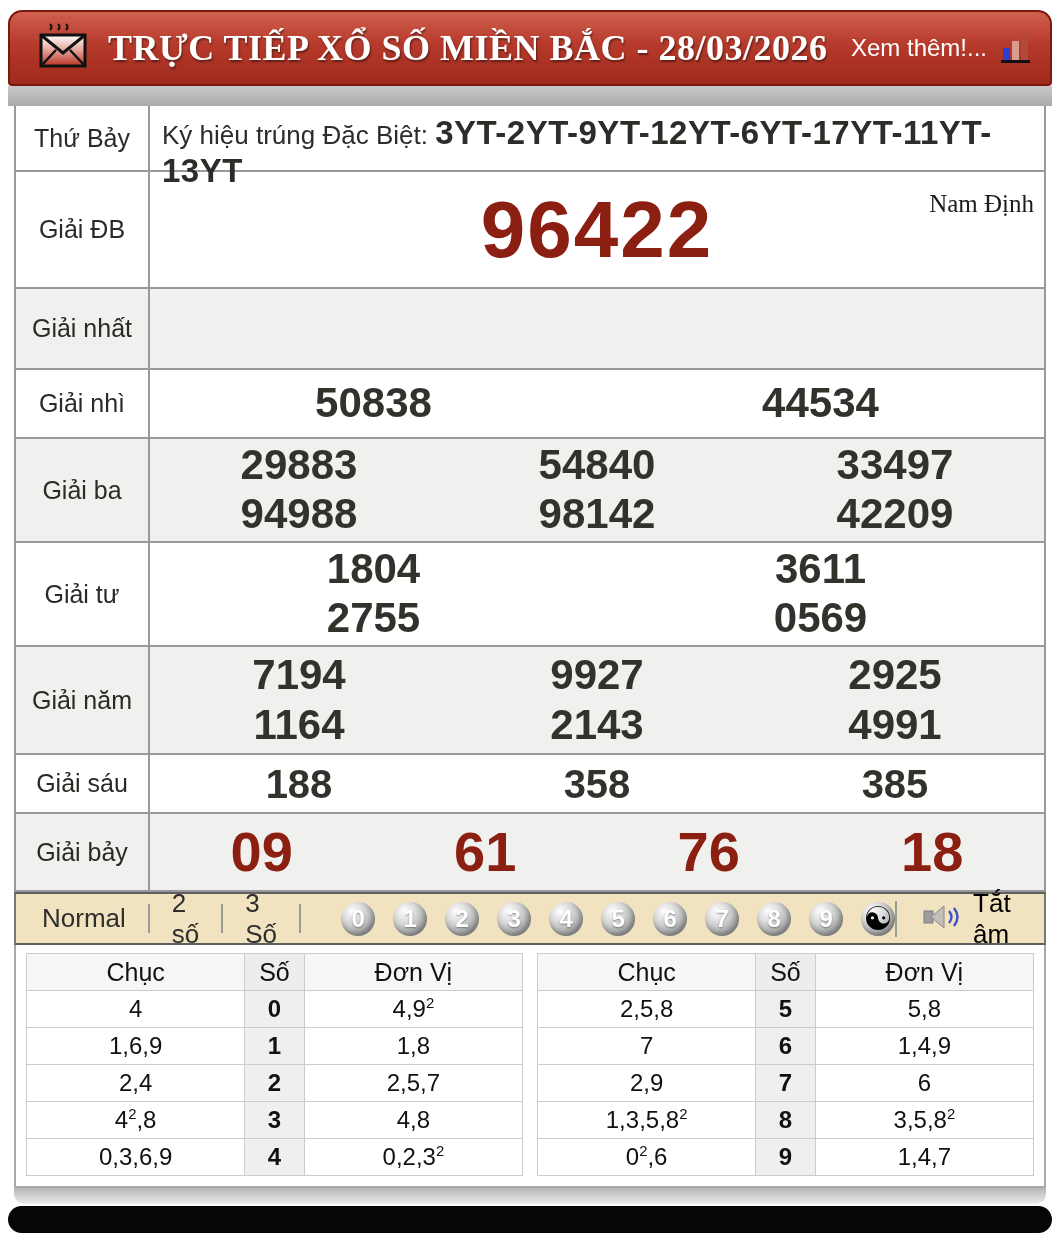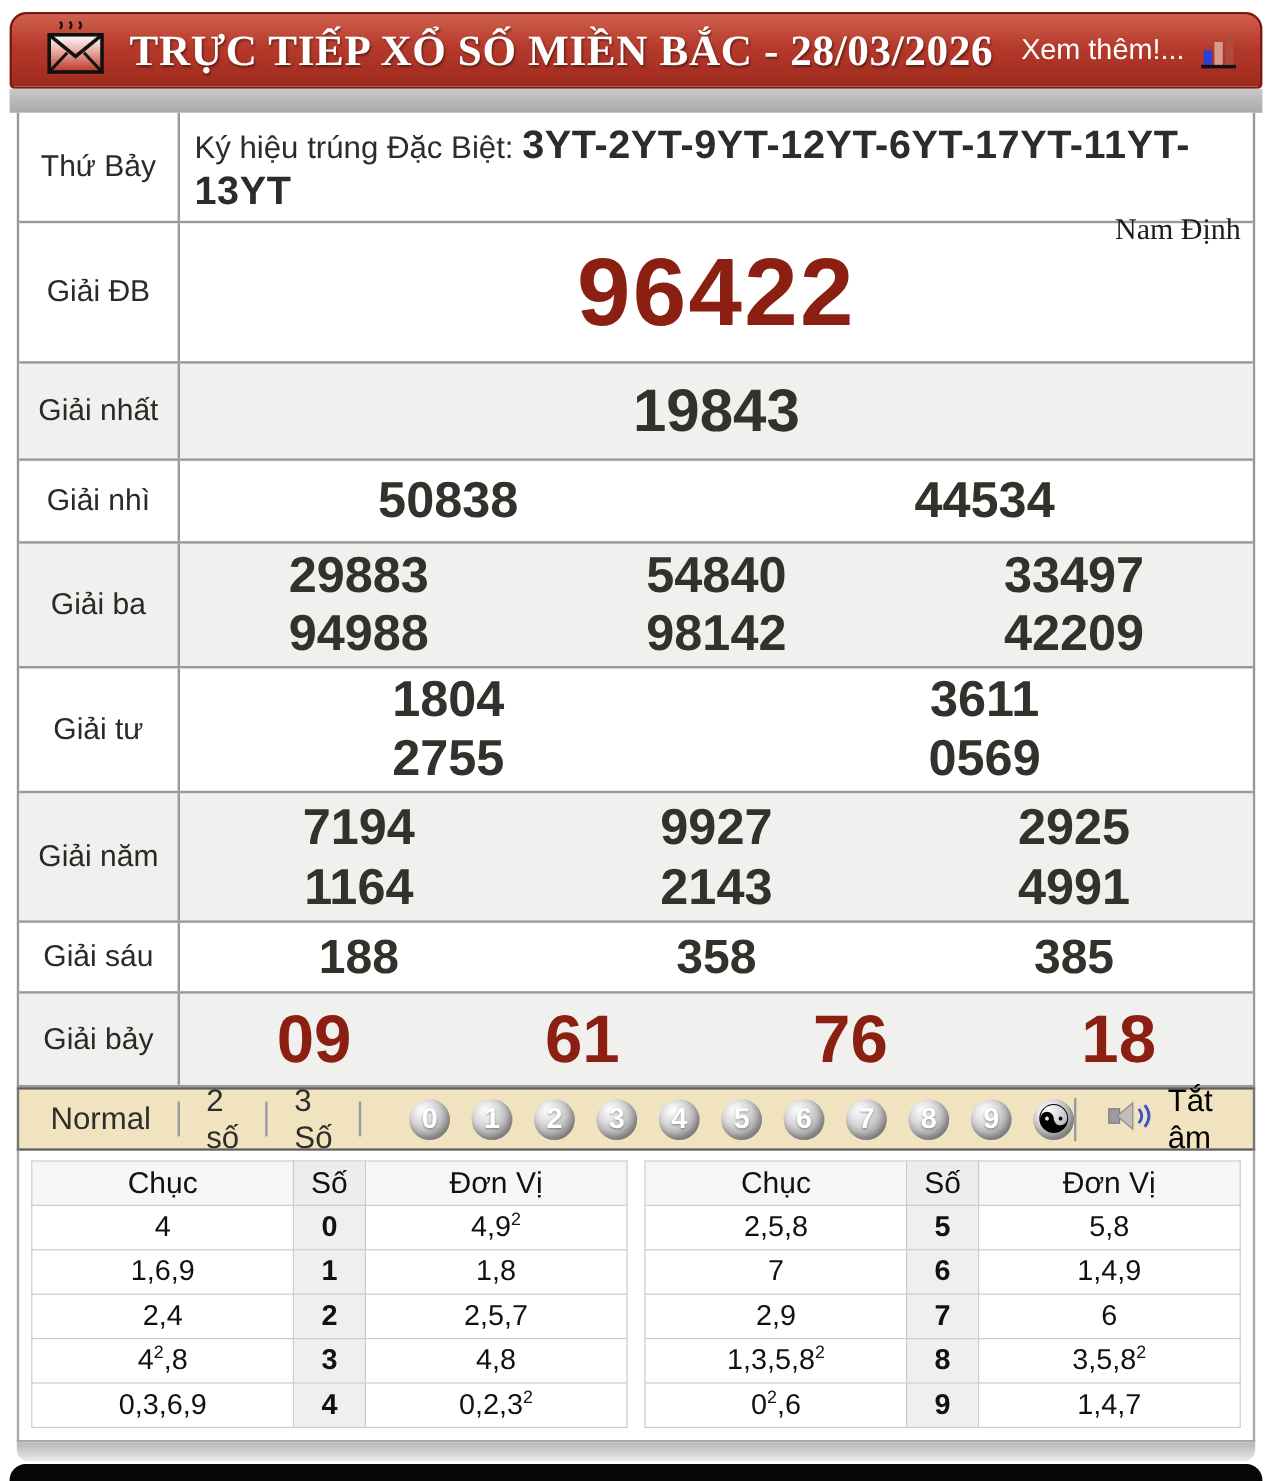--- a/index.html
+++ b/index.html
@@ -1,21 +1,21 @@
 <!DOCTYPE html>
 <html><head>
 <meta charset="utf-8">
 <style>
   * { margin:0; padding:0; box-sizing:border-box; }
   body { background:#fff; font-family:"Liberation Sans", sans-serif; }
   .page { width:1060px; position:relative; padding-top:10px; }
 
   
   .hdr {
-    margin:0 8px; height:64px;
+    margin:0 8px; height:76px;
     background:linear-gradient(#d0604f 0%, #b63a2b 45%, #9e2a1d 100%);
     border:2px solid #7b190e;
     border-radius:14px 14px 4px 4px;
     display:flex; align-items:center; padding:0 20px 0 26px;
   }
   .hdr-title {
     flex:1; margin-left:18px;
     font-family:"Liberation Serif", serif; font-weight:700; font-size:36px;
     color:#fff; text-shadow:1px 2px 2px rgba(0,0,0,.45);
     white-space:nowrap; letter-spacing:.5px;
@@ -35,21 +35,21 @@
   .prow.shade { background:#f0f0ee; }
   .plabel {
     width:134px; flex:0 0 134px; border-right:2px solid #999;
     display:flex; align-items:center; justify-content:center;
     font-size:25px; color:#2b2a26;
   }
   .pvals { flex:1; display:flex; flex-direction:column; justify-content:space-evenly; padding:2px 0; }
   .pline { display:flex; }
   .pnum { flex:1; text-align:center; font-weight:700; color:#33312c; line-height:1.15; }
 
-  .row-day  { height:90px; }
+  .row-day  { height:64px; }
   .row-db   { min-height:117px; }
   .row-nhat { min-height:81px; }
   .row-nhi  { min-height:69px; }
   .row-ba   { min-height:104px; }
   .row-tu   { min-height:104px; }
   .row-nam  { min-height:108px; }
   .row-sau  { min-height:59px; }
   .row-bay  { min-height:78px; }
 
   .row-db .pnum  { font-size:80px; color:#8b2012; letter-spacing:2px; }
@@ -148,25 +148,20 @@
   <div class="prow row-db">
         <div class="plabel">Giải ĐB</div>
         <div class="pvals">
           <div class="pline">
             <span class="pnum">96422</span>
           </div>
         </div>
       </div>
       <div class="prow row-nhat shade">
         <div class="plabel">Giải nhất</div>
-        <div class="pvals">
-          <div class="pline">
-            <span class="pnum">19843</span>
-          </div>
-        </div>
       </div>
       <div class="prow row-nhi">
         <div class="plabel">Giải nhì</div>
         <div class="pvals">
           <div class="pline">
             <span class="pnum">50838</span>
             <span class="pnum">44534</span>
           </div>
         </div>
       </div>

